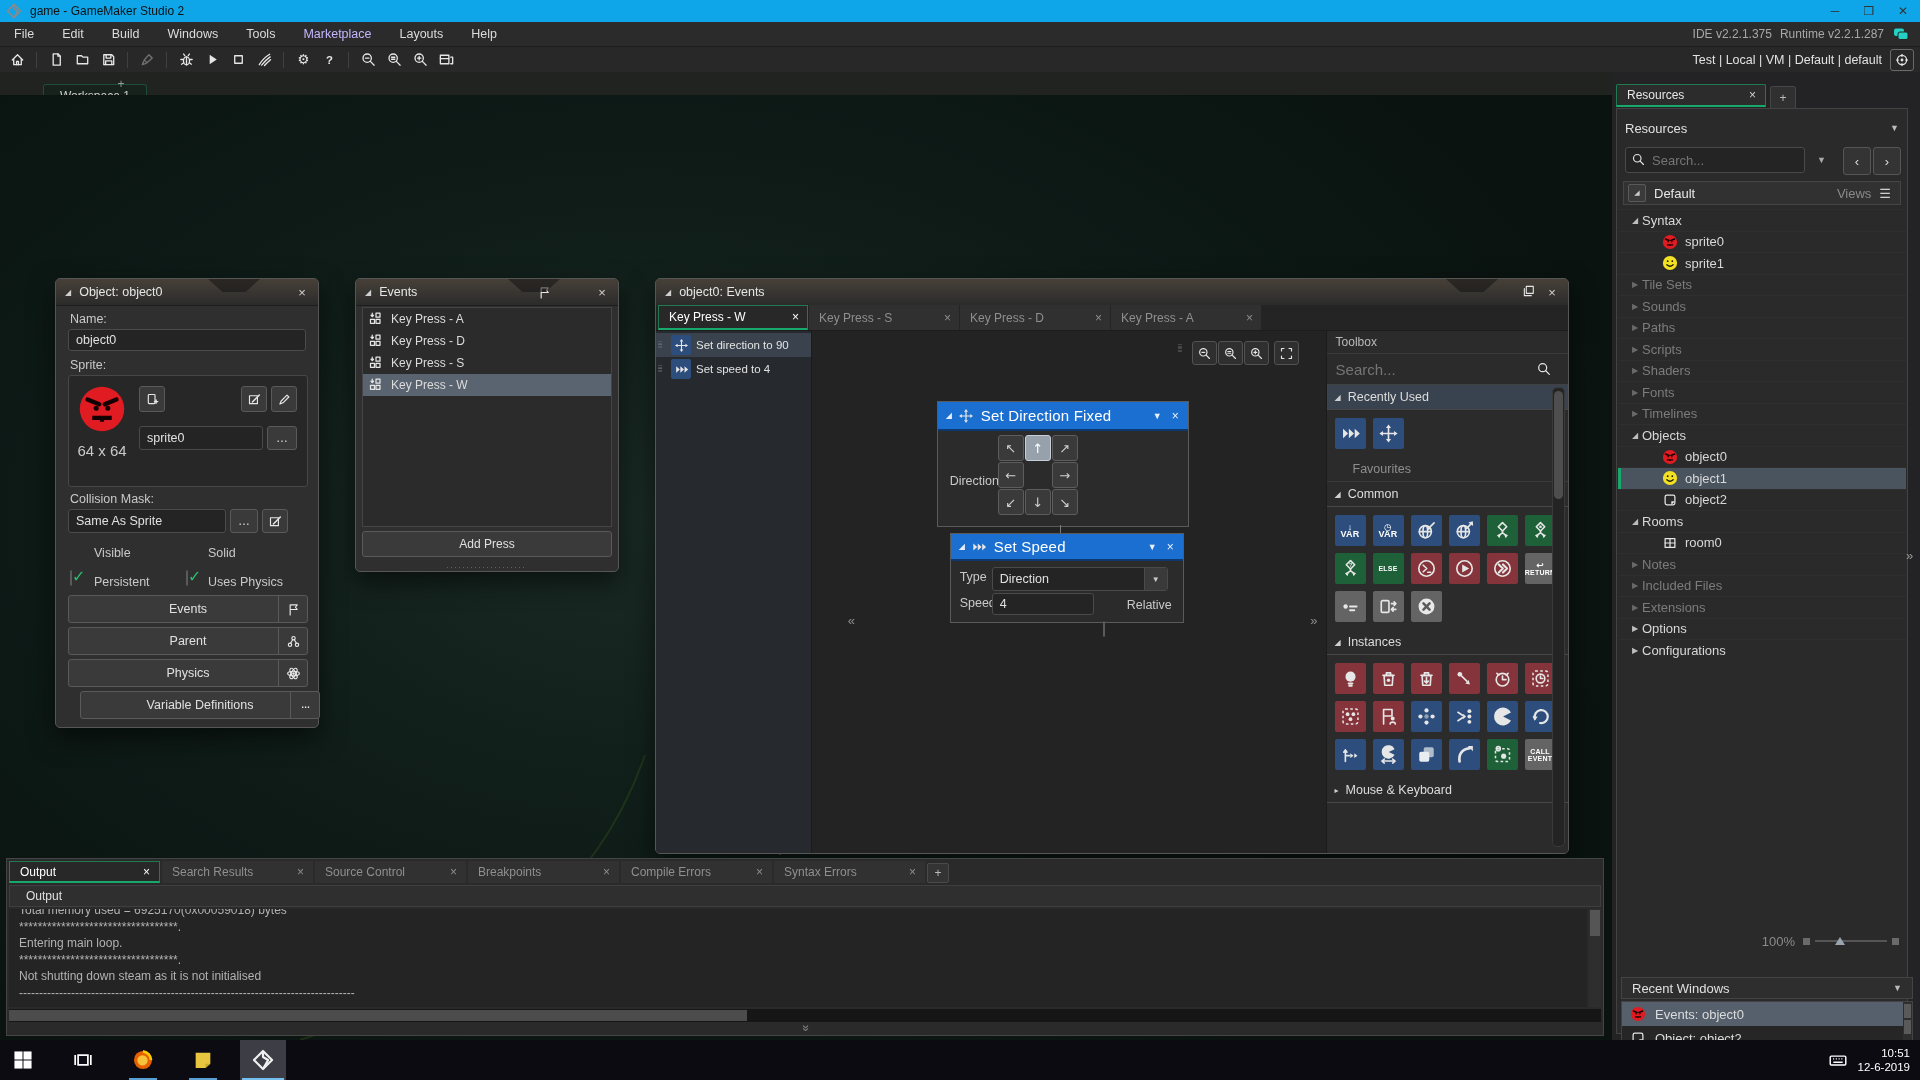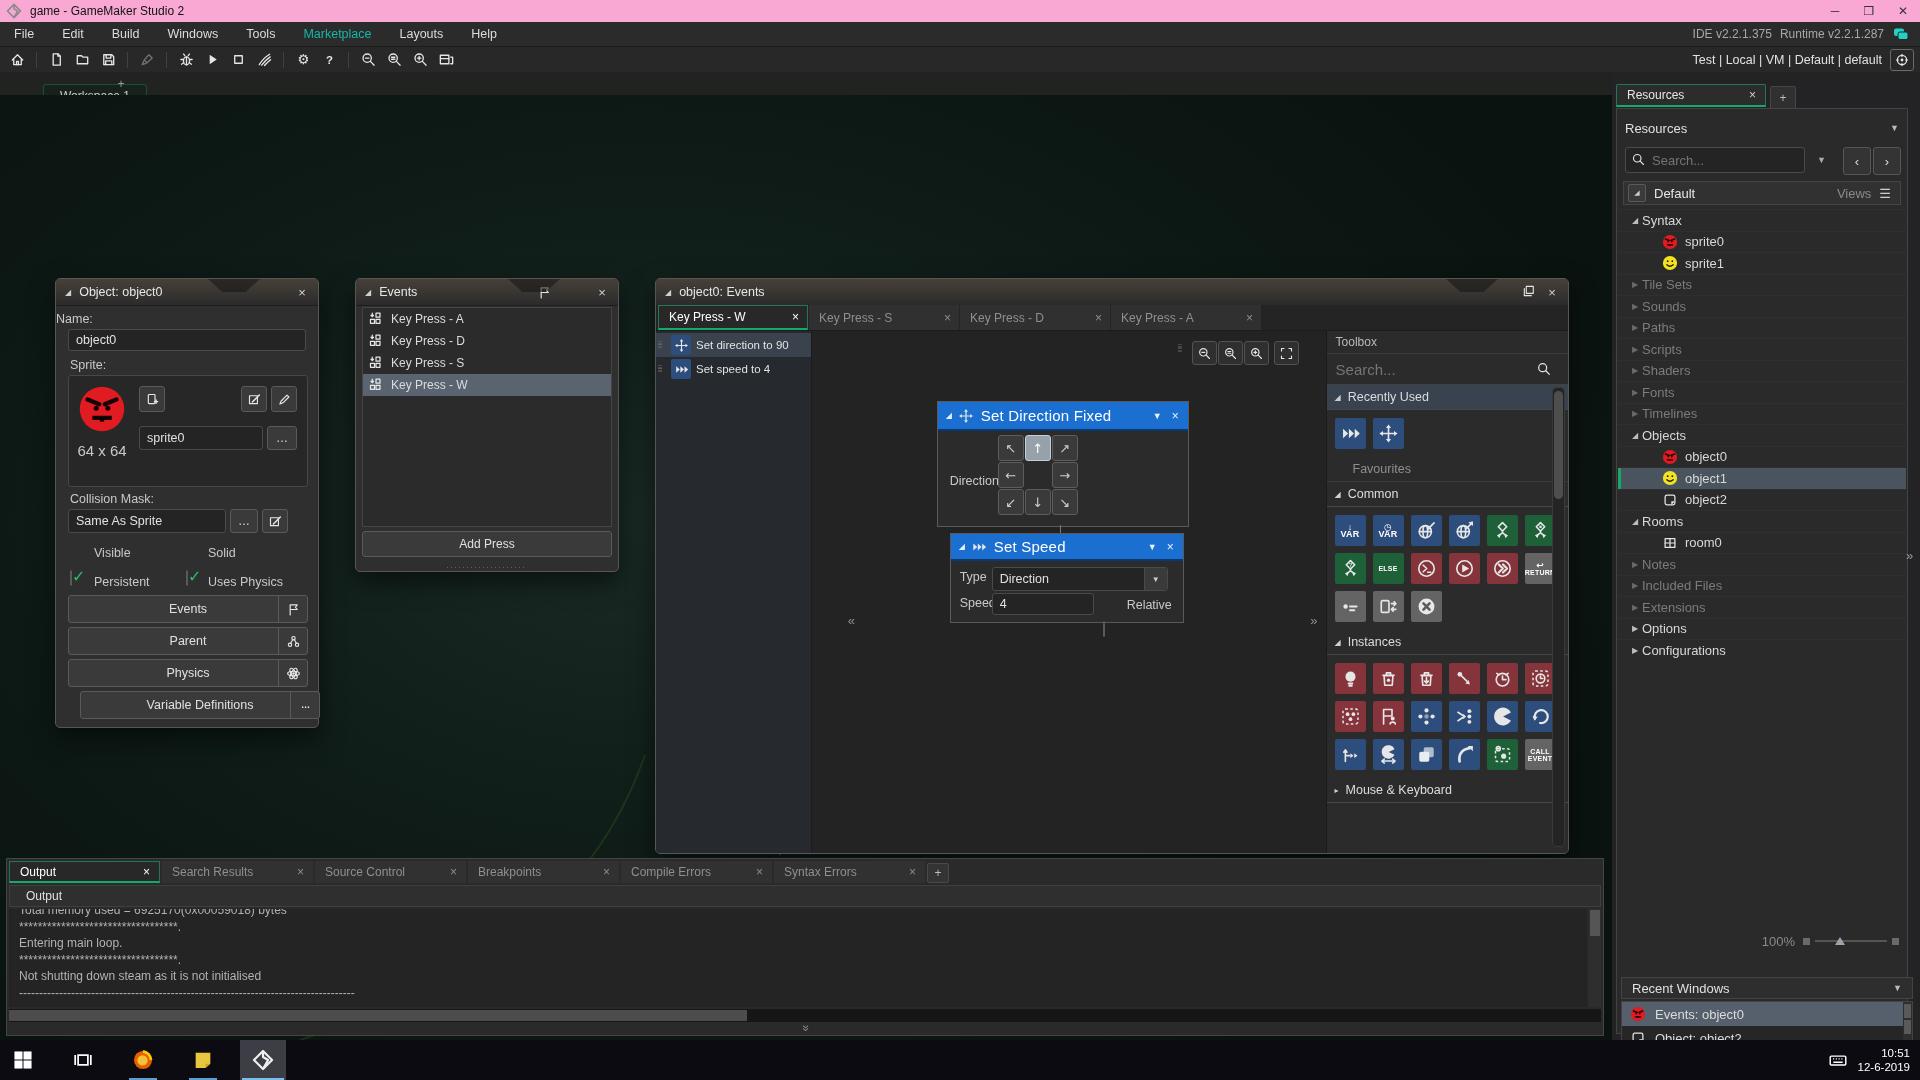--- a/index.html
+++ b/index.html
@@ -1,26 +1,26 @@
 <!DOCTYPE html>
 <html><head>
 <meta charset="utf-8">
 <style>
   html,body{margin:0;padding:0;background:#000;}
   #screen{position:relative;width:1920px;height:1080px;overflow:hidden;
     font-family:"Liberation Sans","DejaVu Sans",sans-serif;font-size:12px;color:#d8d8d8;
     background:#101513;-webkit-font-smoothing:antialiased;}
   .abs{position:absolute;}
   
-  #titlebar{left:0;top:0;width:1920px;height:22px;background:#f9a8d4;color:#111;display:flex;align-items:center;}
+  #titlebar{left:0;top:0;width:1920px;height:22px;background:#0ea5e9;color:#111;display:flex;align-items:center;}
   #titlebar .t{font-size:12px;margin-left:8px;}
   .cap-btn{width:34px;height:22px;display:flex;align-items:center;justify-content:center;color:#333;font-size:12px;}
   #menubar{left:0;top:22px;width:1920px;height:24px;background:#2b2b2b;display:flex;align-items:center;border-bottom:1px solid #1c1c1c;}
   .menu-item{padding:0 14px;color:#dcdcdc;font-size:12.5px;}
-  .menu-item.dim{color:#14b8a6;}
+  .menu-item.dim{color:#c4b5fd;}
   #menubar-right{position:absolute;right:10px;top:0;height:24px;display:flex;align-items:center;gap:8px;color:#a8a8a8;}
   #toolbar{left:0;top:47px;width:1920px;height:25px;background:#282828;display:flex;align-items:center;border-bottom:1px solid #191919;}
   .tb-btn{width:24px;height:22px;margin:0 1px;display:flex;align-items:center;justify-content:center;border-radius:3px;}
   .tb-btn svg{width:17px;height:17px;}
   .tb-btn.dim{opacity:.38;}
   .tb-sep{width:1px;height:16px;background:#404040;margin:0 6px;}
   #toolbar-right{position:absolute;right:6px;top:0;height:25px;display:flex;align-items:center;gap:8px;color:#e2e2e2;font-size:12.5px;}
   .target-btn{width:22px;height:20px;border:1px solid #6a6a6a;border-radius:3px;display:flex;align-items:center;justify-content:center;}
   
   #ws-strip{left:0;top:72px;width:1612px;height:23px;background:#20231f;border-bottom:1px solid #121512;}
@@ -337,21 +337,21 @@
       <path d="M300 945 C 500 880 600 790 645 660" stroke="#55801f" stroke-width="2" fill="none" opacity="0.22"></path>
     </svg>
 
     <div class="win" style="left:55px;top:183px;width:262px;height:448px;">
       <div class="win-title">
         <span class="tri">◢</span>
         <span>Object: object0</span>
         <span class="notch"></span>
         <span class="win-x">×</span>
       </div>
-      <div class="abs lbl" style="left:0;top:33px;">Name:</div>
+      <div class="abs lbl" style="left:14px;top:33px;">Name:</div>
       <input class="abs field" style="left: 12px; top: 50px; width: 238px; height: 22px;" value="object0">
       <div class="abs lbl" style="left:14px;top:79px;">Sprite:</div>
       <div class="abs" style="left:12px;top:96px;width:238px;height:110px;background:#272727;border:1px solid #474747;border-radius:3px;">
         <span class="abs" style="left:8px;top:8px;width:50px;height:50px;display:flex;" id="sprite-thumb">
             <svg viewBox="0 0 18 18" width="50" height="50">
               <circle fill="#e11b22" cx="9" cy="9" r="8"></circle>
               <path stroke="#140000" stroke-width="1.6" fill="none" stroke-linecap="round" d="M3.8 5.6 L8 7.3 M14.2 5.6 L10 7.3"></path>
               <circle fill="#140000" cx="6.9" cy="8.7" r="0.9"></circle>
               <circle fill="#140000" cx="11.1" cy="8.7" r="0.9"></circle>
               <path stroke="#140000" stroke-width="1.5" fill="none" d="M5.5 12.2 H12.5 M9 12.2 V13.6"></path>

